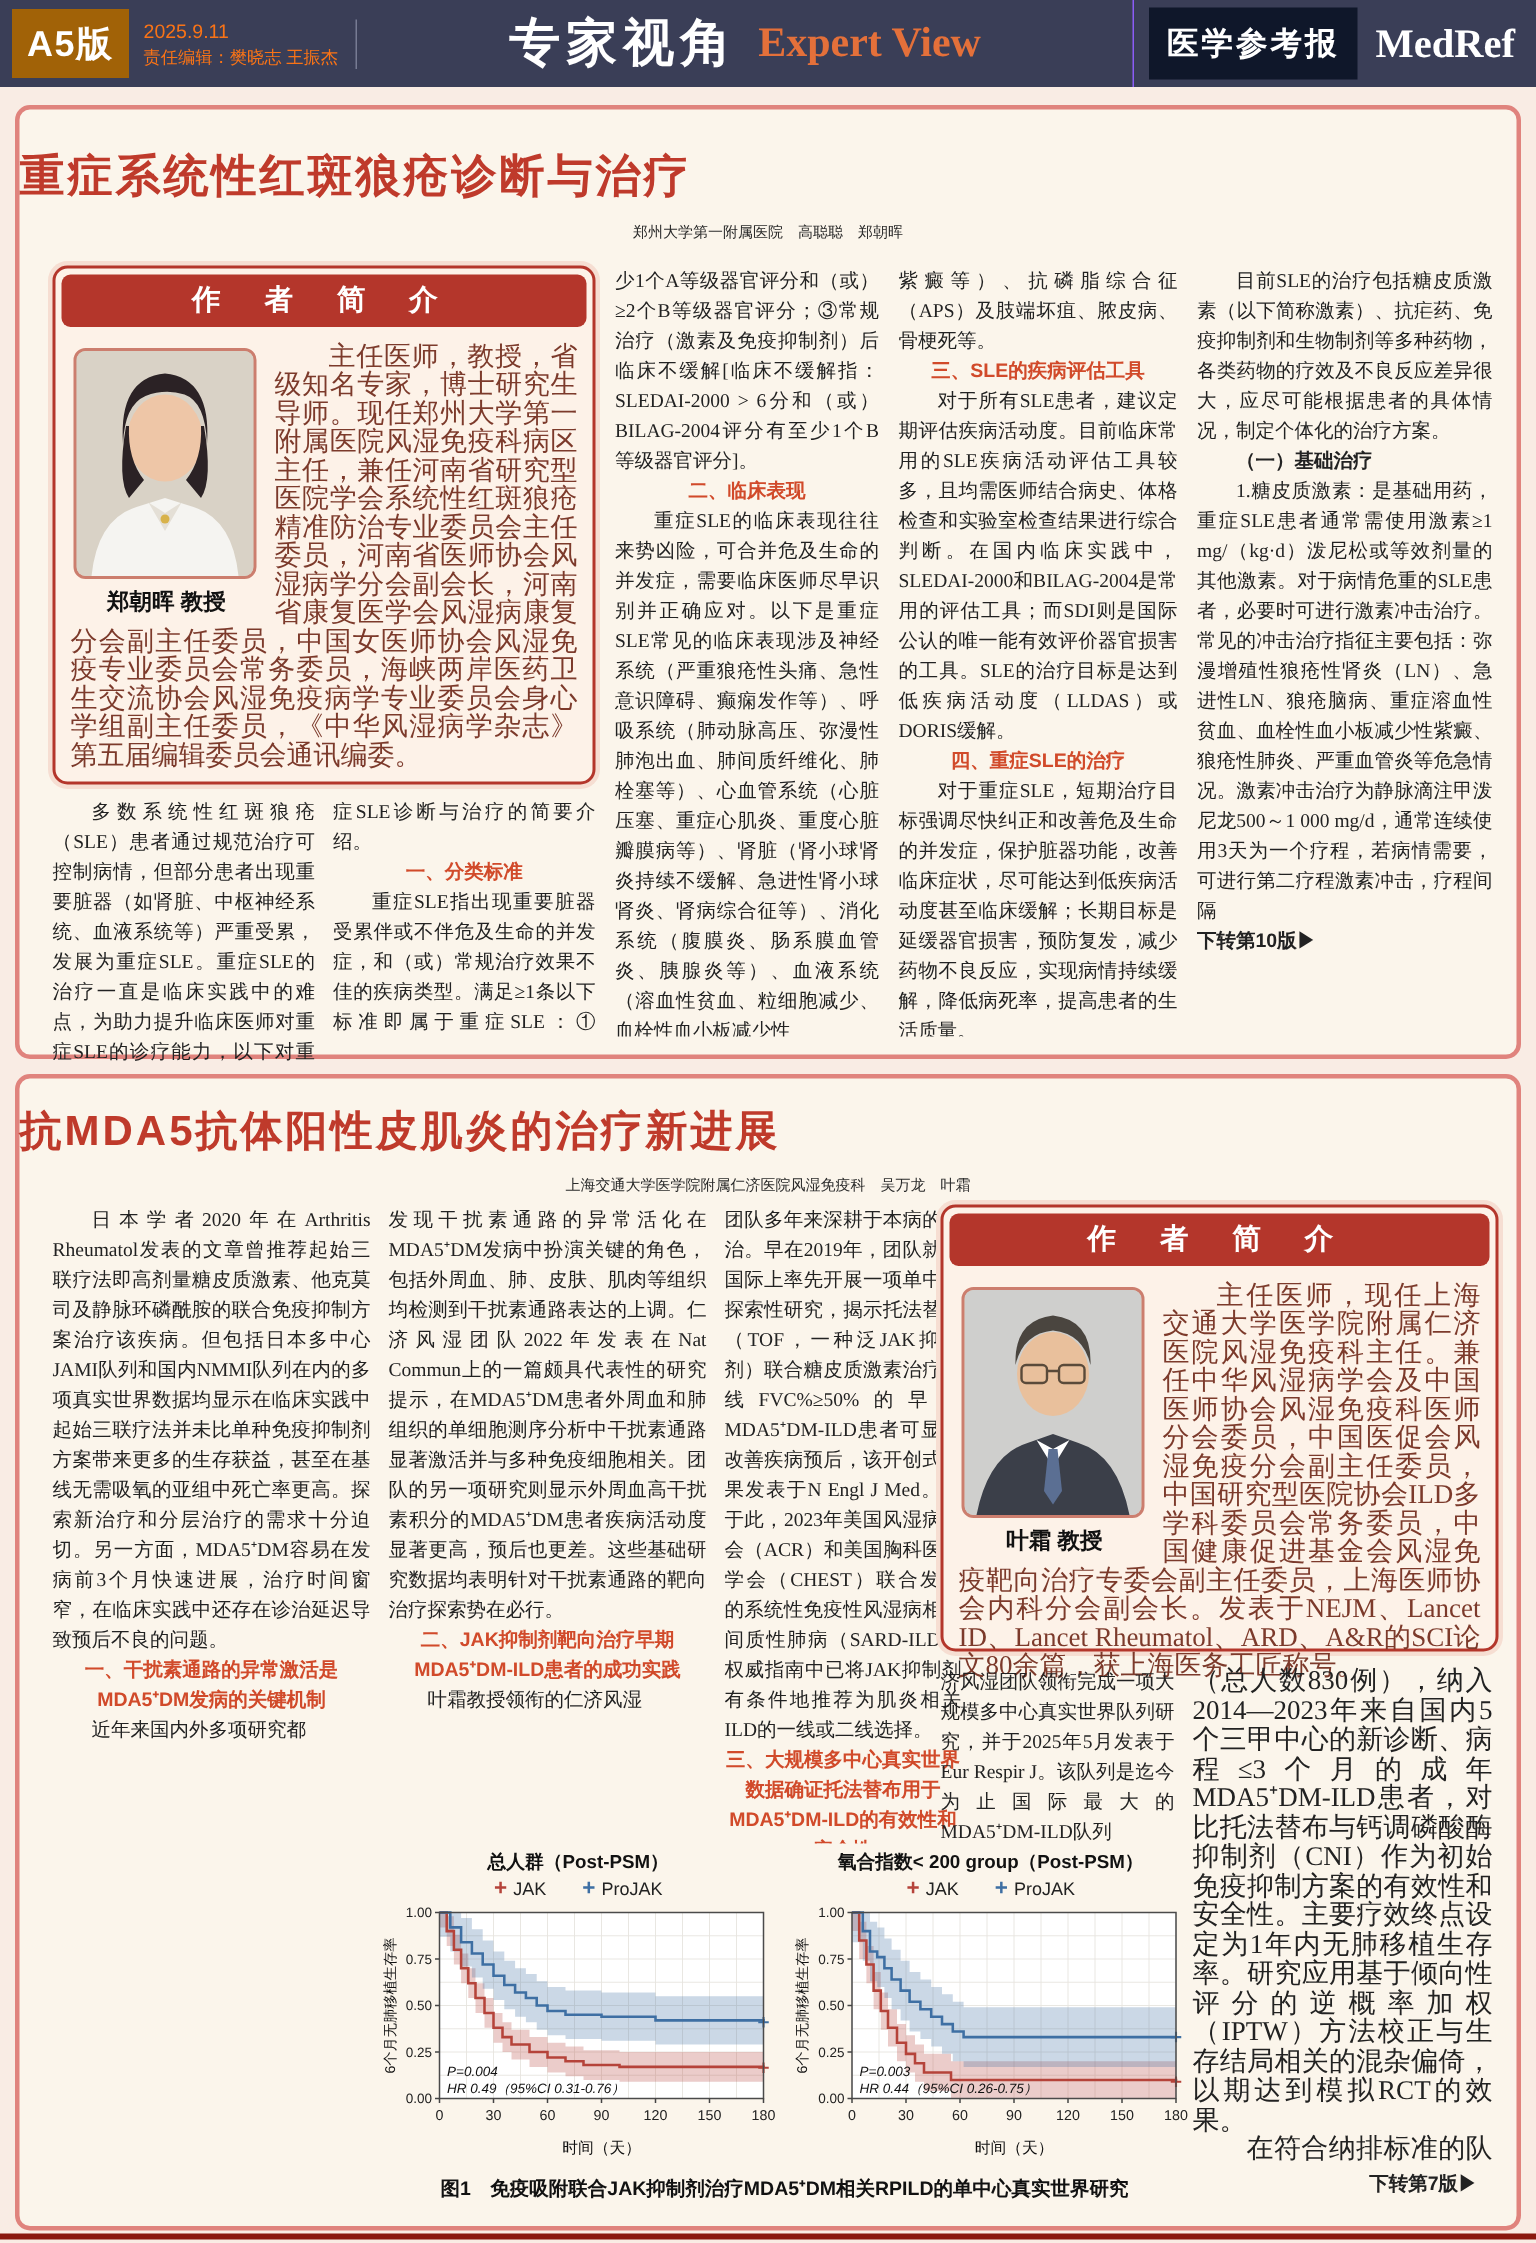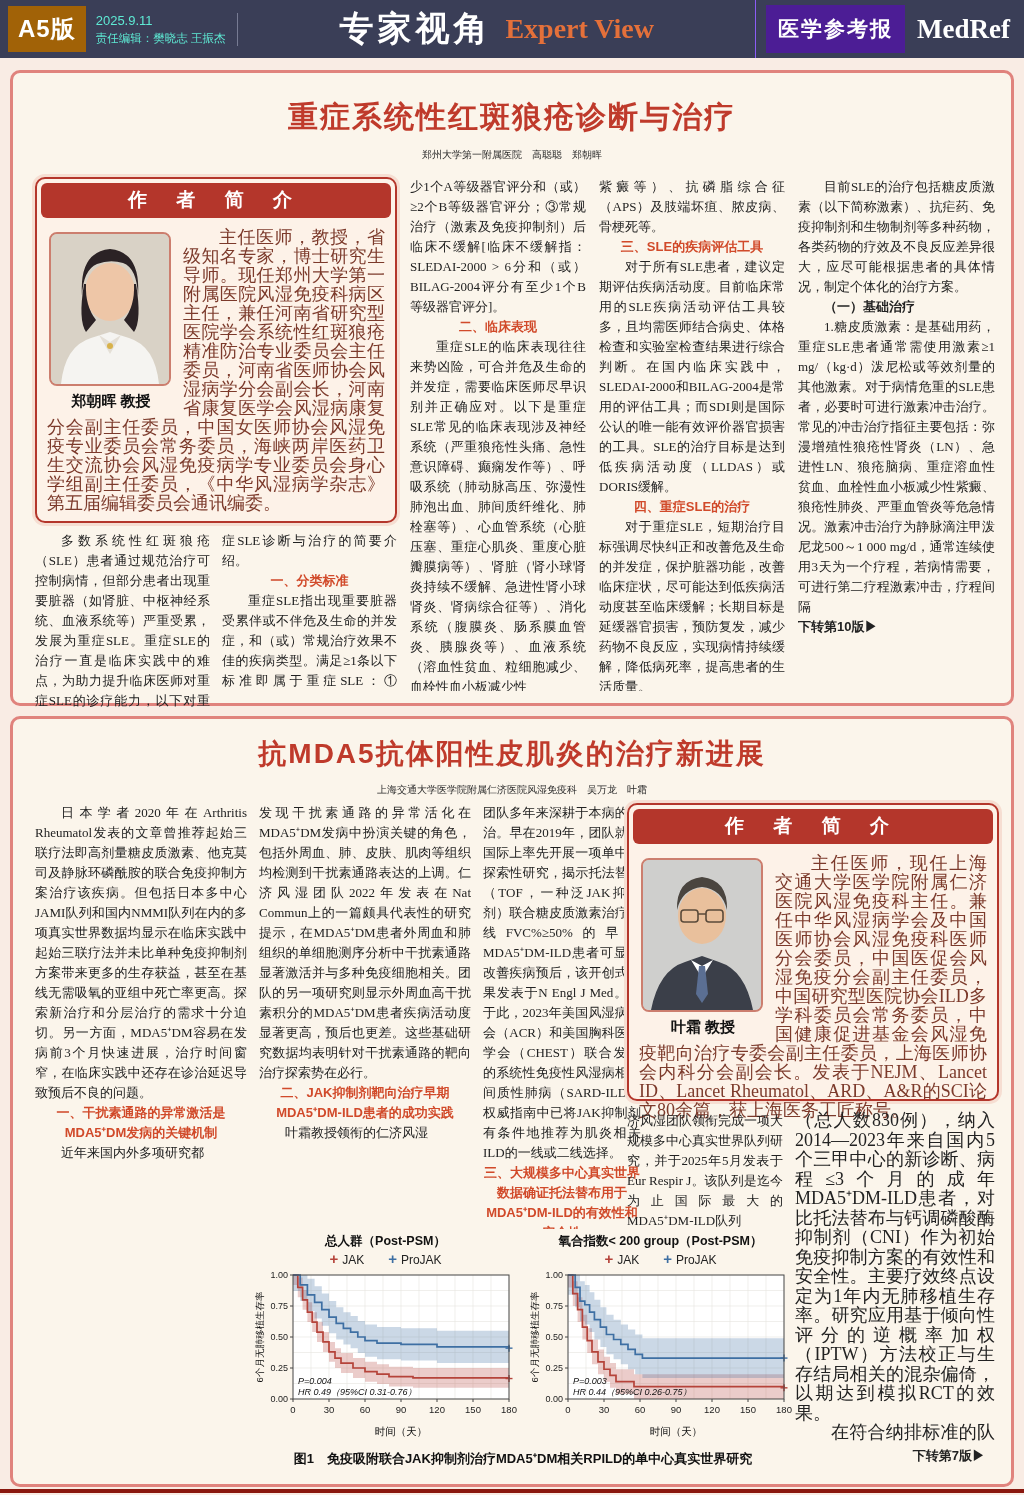--- a/index.html
+++ b/index.html
@@ -2,38 +2,38 @@
 <html><head>
 <meta charset="utf-8">
 <style>
   html,body{margin:0;padding:0;width:1024px;height:1495px;overflow:hidden;
     background:#f9ece4;font-family:"Liberation Serif",serif;color:#222;}
   
   .header{position:absolute;top:0;left:0;width:1024px;height:58px;background:#3a3e57;
     display:flex;align-items:center;font-family:"Liberation Sans",sans-serif;}
   .edition-badge{background:#a16207;color:#fff;font-size:24px;font-weight:bold;
     padding:7px 10px;margin-left:8px;letter-spacing:1px;}
-  .h-meta{color:#5eead4;margin-left:10px;padding-right:12px;border-right:1px solid #777b93;}
+  .h-meta{color:#f97316;margin-left:10px;padding-right:12px;border-right:1px solid #777b93;}
   .h-date{font-size:13px;margin-bottom:3px;}
   .h-editors{font-size:11.5px;}
   .h-center{flex:1;text-align:center;border-right:1px solid #8b5cf6;height:100%;
     display:flex;align-items:center;justify-content:center;gap:14px;}
   .sec-cn{color:#fff;font-size:34px;font-weight:bold;letter-spacing:4px;}
   .sec-en{color:#e4703a;font-size:28px;font-family:"Liberation Serif",serif;font-weight:bold;}
-  .brand-cn{background:#4c1d95;color:#fff;font-size:21px;font-weight:bold;
+  .brand-cn{background:#0f172a;color:#fff;font-size:21px;font-weight:bold;
     padding:10px 12px;margin:0 6px 0 10px;letter-spacing:2px;}
   .brand-en{color:#fff;font-size:27px;font-weight:bold;font-family:"Liberation Serif",serif;
     padding:0 14px 0 6px;}
   
   .panel{position:absolute;left:10px;width:998px;background:#fbf5eb;
     border:3px solid #e0837d;border-radius:10px;}
   .panel1{top:70px;height:630px;}
   .panel2{top:716px;height:765px;}
   .bottom-rule{position:absolute;top:1489px;left:0;width:1024px;height:4px;background:#8a180f;}
-  .art-title{text-align:center;font-family:"Liberation Sans",sans-serif;font-weight:bold;
+  .art-title{font-family:"Liberation Sans",sans-serif;font-weight:bold;
     color:#bf3a2b;font-size:30px;letter-spacing:2px;margin:0;padding-top:24px;}
   .panel2 .art-title{padding-top:16px;font-size:28px;}
   .art-byline{text-align:center;font-family:"Liberation Sans",sans-serif;
     font-size:10px;font-weight:normal;color:#2a2a2a;margin-top:10px;}
   
   .txtcol{font-size:13px;line-height:20px;text-align:justify;overflow:hidden;}
   .txtcol p{margin:0;}
   .it-p{text-indent:2em;}
   .it-cont{text-indent:0;}
   .it-h{color:#d14a2a;font-weight:bold;text-align:center;text-indent:0;

